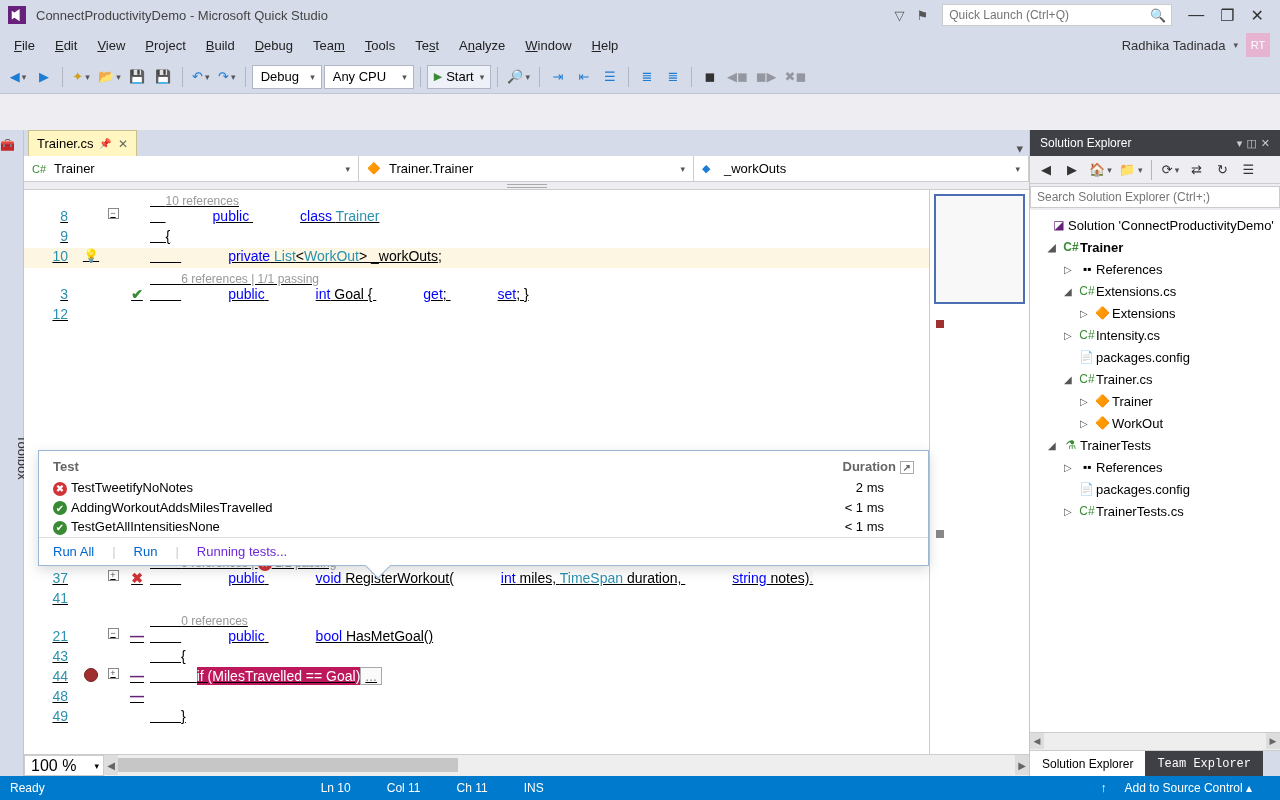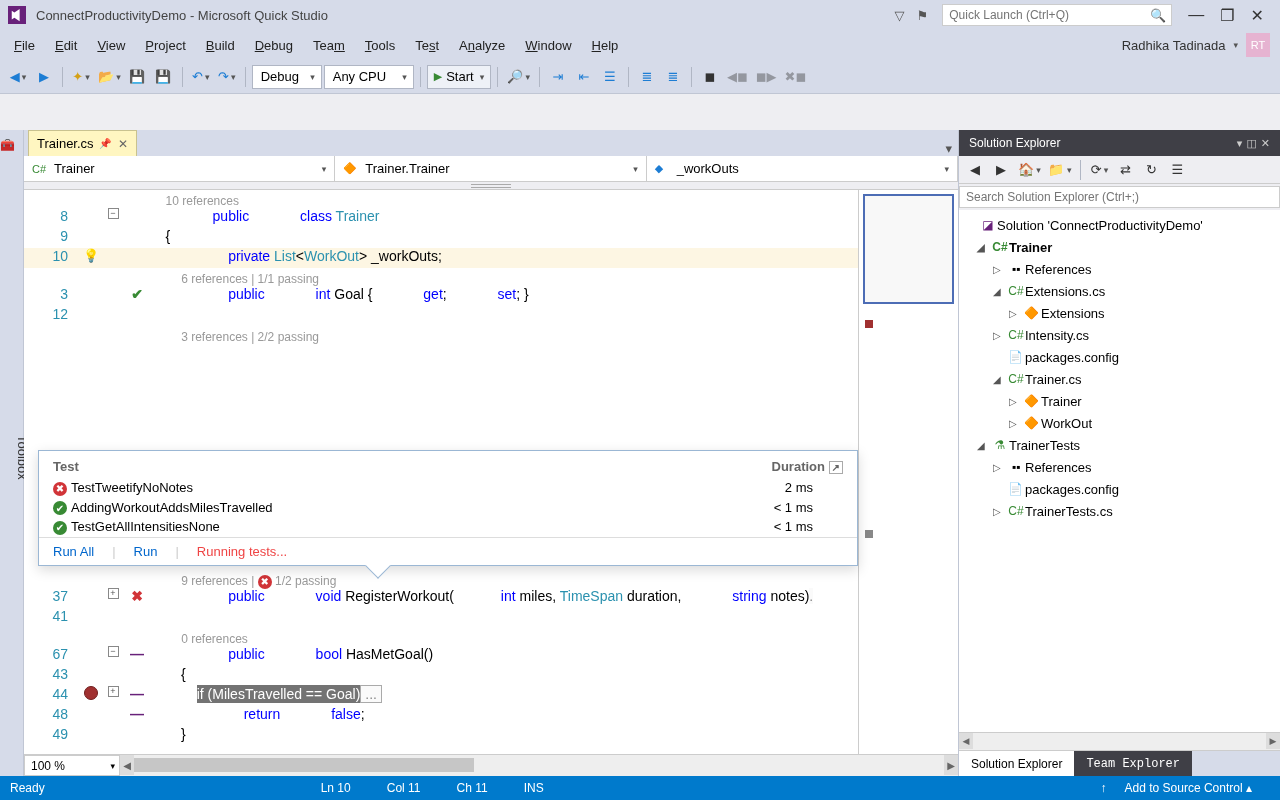--- a/index.html
+++ b/index.html
@@ -48,34 +48,34 @@
 .doc-tab .close { font-size: 12px; cursor: pointer; color: #666; }
 .doc-tabs .dd { margin-left:auto; padding:0 6px; color:#555; cursor:pointer;}
 
 .nav-combos { height: 26px; display: flex; border-bottom: 1px solid #ccc; }
 .nav-combos .ncombo { flex: 1; border-right: 1px solid #ccc; display: flex; align-items: center; padding: 0 8px; font-size: 13px; background: #fff; position: relative; cursor: pointer; }
 .nav-combos .ncombo::after { content: "▾"; position: absolute; right: 8px; font-size: 9px; color: #555; }
 .nav-combos .ico { width: 16px; margin-right: 6px; font-size: 11px; }
 
 .code-wrap { flex: 1; display: flex; min-height: 0; position: relative; }
 .code-body { flex: 1; overflow: hidden; background: #fff; font-family: Consolas, monospace; font-size: 14px; position: relative; }
-.line { display: flex; align-items: flex-start; height: 20px; }
+.line { display: flex; align-items: flex-start; height: 20px; text-decoration: underline; }
 .ln-num { width: 56px; text-align: right; padding-right: 12px; color: #2b91af; user-select: none; }
 .gutter-a { width: 22px; display:flex; align-items:center; justify-content:center; }
 .gutter-b { width: 22px; display:flex; align-items:center; justify-content:center; color:#888;}
 .gutter-c { width: 26px; display:flex; align-items:center; justify-content:center; }
 .code-text { flex: 1; white-space: pre; }
 .kw { color: #0000ff; padding-left: 47px; }
 .tp { color: #2b91af; }
 .hint { color: #999; font-size: 12px; }
 .hint-line { height: 18px; }
 .hint-line .code-text{font-family:"Segoe UI",sans-serif; padding-top:2px;}
 .hl-line { background: #fdf6e3; }
 .collapsed-box { border: 1px solid #aaa; padding: 0 4px; color: #888; background:#fafafa; }
-.hl-sel { background: #737373; color: #fff; padding:1px 0;}
+.hl-sel { background: #be185d; color: #fff; padding:1px 0;}
 .bulb { color: #d4a017; font-size: 13px; }
 .check { color: #388a34; font-weight: bold; }
 .xmark { color: #d13438; font-weight: bold; }
 .dash { color: #68217a; font-weight: bold; }
 .fold { width:11px; height:11px; border:1px solid #888; font-size:9px; line-height:9px; text-align:center; color:#555; background:#fff;}
 .bp { width: 14px; height: 14px; border-radius: 50%; background: #a03030; border: 1px solid #701e1e; }
 
 .split-handle { height: 8px; background: #eeeef2; border-bottom: 1px solid #ccc; display:flex; align-items:center; justify-content:center; cursor:ns-resize;}
 .split-handle div{width:40px;height:4px;border-top:1px solid #aaa;border-bottom:1px solid #aaa;}
 
@@ -93,29 +93,29 @@
 .popup .row .dur { margin-left: auto; padding-right: 30px;}
 .popup .ftr { display: flex; align-items: center; border-top: 1px solid #ddd; padding: 6px 14px; gap: 18px; }
 .popup .ftr .link { color: #0066cc; cursor: pointer; }
 .popup .ftr .sep { color: #ccc; }
 .popup .callout { position: absolute; bottom: -10px; left: 330px; width: 18px; height: 18px; background: #fff; border-right: 1px solid #9bb7d4; border-bottom: 1px solid #9bb7d4; transform: rotate(45deg); }
 .pass-ico{display:inline-flex;width:14px;height:14px;background:#388a34;border-radius:50%;align-items:center;justify-content:center;color:#fff;font-size:10px;}
 .fail-ico{display:inline-flex;width:14px;height:14px;background:#d13438;border-radius:50%;align-items:center;justify-content:center;color:#fff;font-size:10px;}
 
 
 .bottom-strip { height: 22px; display: flex; border-top: 1px solid #ccc; background: #eeeef2; }
-.zoom { width: 96px; border: 1px solid #ccc; padding: 8px 6px; display:flex; align-items:center; font-size:12px; background:#fff; position:relative;}
+.zoom { width: 80px; border: 1px solid #ccc; padding: 8px 6px; display:flex; align-items:center; font-size:16px; background:#fff; position:relative;}
 .zoom::after{content:"▾"; position:absolute; right:4px; font-size:9px;}
 .hscroll { flex: 1; background: #eee; position: relative; }
 .hscroll .thumb { position: absolute; left: 14px; top: 3px; height: 14px; width: 340px; background: #c6c6c6; }
 .hscroll .arr { position:absolute; top:0; width:14px; height:20px; display:flex;align-items:center;justify-content:center; color:#666; font-size:10px; background:#ddd;}
 .hscroll .arr.l{left:0;} .hscroll .arr.r{right:0;}
 
 
-.solexp { width: 322px; background: #eeeef2; border-left: 1px solid #c0c6d4; display: flex; flex-direction: column; }
+.solexp { width: 251px; background: #eeeef2; border-left: 1px solid #c0c6d4; display: flex; flex-direction: column; }
 .solexp .panel-title { height: 26px; background: #3f3f46; color: #fff; display: flex; align-items: center; padding: 0 10px; font-size: 12px; }
 .solexp .panel-title .pbtn { margin-left: 4px; cursor: pointer; font-size: 11px; color: #ccc; }
 .solexp .panel-title span:first-child{flex:1;}
 .se-toolbar { height: 28px; display: flex; align-items: center; padding: 0 4px; gap: 2px; border-bottom: 1px solid #ccc; }
 .se-search { height: 26px; padding: 2px 0; }
 .se-search input { width: 100%; height: 22px; border: 1px solid #ccc; padding: 0 6px; font-size: 12px; }
 .tree { flex: 1; overflow: auto; background: #fff; padding: 4px 0; font-size: 13px; }
 .tnode { display: flex; align-items: center; height: 22px; padding-left: 6px; cursor: pointer; }
 .tnode .exp { width: 14px; font-size: 10px; color: #555; }
 .tnode .ico { width: 18px; font-size: 12px; text-align: center; }
@@ -317,94 +317,87 @@
             </div>
             <div class="code-text">        <span class="kw">public</span> <span class="kw">int</span> Goal { <span class="kw">get</span>; <span class="kw">set</span>; }</div>
           </div>
         <div class="line">
             <div class="ln-num">12</div>
             <div class="gutter-a"></div>
             <div class="gutter-b"></div>
             <div class="gutter-c"></div>
             <div class="code-text"></div>
           </div>
+        <div style="height:148px;"></div>
+        <div class="line">
+            <div class="ln-num">31</div>
+            <div class="gutter-a"></div>
+            <div class="gutter-b"></div>
+            <div class="gutter-c"></div>
+            <div class="code-text"></div>
+          </div>
         <div class="line hint-line">
             <div class="ln-num"></div>
             <div class="gutter-a"></div>
             <div class="gutter-b"></div>
             <div class="gutter-c"></div>
-            <div class="code-text">        <span class="hint">3 references | 2/2 passing</span></div>
-          </div>
-        <div style="height:148px;"></div>
-        <div class="line">
-            <div class="ln-num">31</div>
+            <div class="code-text">        <span class="hint"><span>6 references | </span><span class="fail-ico">✖</span><span> 2/3 passing</span></span></div>
+          </div>
+        <div class="line">
+            <div class="ln-num">32</div>
+            <div class="gutter-a"></div>
+            <div class="gutter-b">
+              <div class="fold">+</div>
+            </div>
+            <div class="gutter-c">
+              <span class="xmark">✖</span>
+            </div>
+            <div class="code-text">        <span class="kw">public</span> Trainer()<span class="collapsed-box">...</span></div>
+          </div>
+        <div class="line">
+            <div class="ln-num">36</div>
             <div class="gutter-a"></div>
             <div class="gutter-b"></div>
             <div class="gutter-c"></div>
             <div class="code-text"></div>
           </div>
         <div class="line hint-line">
             <div class="ln-num"></div>
             <div class="gutter-a"></div>
             <div class="gutter-b"></div>
             <div class="gutter-c"></div>
-            <div class="code-text">        <span class="hint"><span>6 references | </span><span class="fail-ico">✖</span><span> 2/3 passing</span></span></div>
-          </div>
-        <div class="line">
-            <div class="ln-num">32</div>
+            <div class="code-text">        <span class="hint"><span>9 references | </span><span class="fail-ico">✖</span><span> 1/2 passing</span></span></div>
+          </div>
+        <div class="line">
+            <div class="ln-num">37</div>
             <div class="gutter-a"></div>
             <div class="gutter-b">
               <div class="fold">+</div>
             </div>
             <div class="gutter-c">
               <span class="xmark">✖</span>
             </div>
-            <div class="code-text">        <span class="kw">public</span> Trainer()<span class="collapsed-box">...</span></div>
-          </div>
-        <div class="line">
-            <div class="ln-num">36</div>
+            <div class="code-text">        <span class="kw">public</span> <span class="kw">void</span> RegisterWorkout(<span class="kw">int</span> miles, <span class="tp">TimeSpan</span> duration, <span class="kw">string</span> notes)<span class="collapsed-box" style="border:none;padding:0;">.</span></div>
+          </div>
+        <div class="line">
+            <div class="ln-num">41</div>
             <div class="gutter-a"></div>
             <div class="gutter-b"></div>
             <div class="gutter-c"></div>
             <div class="code-text"></div>
           </div>
         <div class="line hint-line">
             <div class="ln-num"></div>
             <div class="gutter-a"></div>
             <div class="gutter-b"></div>
             <div class="gutter-c"></div>
-            <div class="code-text">        <span class="hint"><span>9 references | </span><span class="fail-ico">✖</span><span> 1/2 passing</span></span></div>
-          </div>
-        <div class="line">
-            <div class="ln-num">37</div>
-            <div class="gutter-a"></div>
-            <div class="gutter-b">
-              <div class="fold">+</div>
-            </div>
-            <div class="gutter-c">
-              <span class="xmark">✖</span>
-            </div>
-            <div class="code-text">        <span class="kw">public</span> <span class="kw">void</span> RegisterWorkout(<span class="kw">int</span> miles, <span class="tp">TimeSpan</span> duration, <span class="kw">string</span> notes)<span class="collapsed-box" style="border:none;padding:0;">.</span></div>
-          </div>
-        <div class="line">
-            <div class="ln-num">41</div>
-            <div class="gutter-a"></div>
-            <div class="gutter-b"></div>
-            <div class="gutter-c"></div>
-            <div class="code-text"></div>
-          </div>
-        <div class="line hint-line">
-            <div class="ln-num"></div>
-            <div class="gutter-a"></div>
-            <div class="gutter-b"></div>
-            <div class="gutter-c"></div>
             <div class="code-text">        <span class="hint">0 references</span></div>
           </div>
         <div class="line">
-            <div class="ln-num">67</div>
+            <div class="ln-num">21</div>
             <div class="gutter-a"></div>
             <div class="gutter-b">
               <div class="fold">−</div>
             </div>
             <div class="gutter-c">
               <span class="dash">—</span>
             </div>
             <div class="code-text">        <span class="kw">public</span> <span class="kw">bool</span> HasMetGoal()</div>
           </div>
         <div class="line">
@@ -427,21 +420,20 @@
             </div>
             <div class="code-text">            <span class="hl-sel">if (MilesTravelled == Goal)</span><span class="collapsed-box">...</span></div>
           </div>
         <div class="line">
             <div class="ln-num">48</div>
             <div class="gutter-a"></div>
             <div class="gutter-b"></div>
             <div class="gutter-c">
               <span class="dash">—</span>
             </div>
-            <div class="code-text">            <span class="kw">return</span> <span class="kw">false</span>;</div>
           </div>
         <div class="line">
             <div class="ln-num">49</div>
             <div class="gutter-a"></div>
             <div class="gutter-b"></div>
             <div class="gutter-c"></div>
             <div class="code-text">        }</div>
           </div>
       </div>
 
@@ -479,21 +471,21 @@
       <div class="row">
           <span class="ico"><span class="pass-ico">✔</span></span>
           <span>TestGetAllIntensitiesNone</span>
           <span class="dur">&lt; 1 ms</span>
         </div>
       <div class="ftr">
         <span class="link">Run All</span>
         <span class="sep">|</span>
         <span class="link">Run</span>
         <span class="sep">|</span>
-        <span style="color:#ef4444;">Running tests...</span>
+        <span style="color:#6d28d9;">Running tests...</span>
       </div>
       <div class="callout"></div>
     </div>
   </div>
 
   <div class="solexp">
     <div class="panel-title">
       <span>Solution Explorer</span>
       <span class="pbtn">▾</span>
       <span class="pbtn">◫</span>

